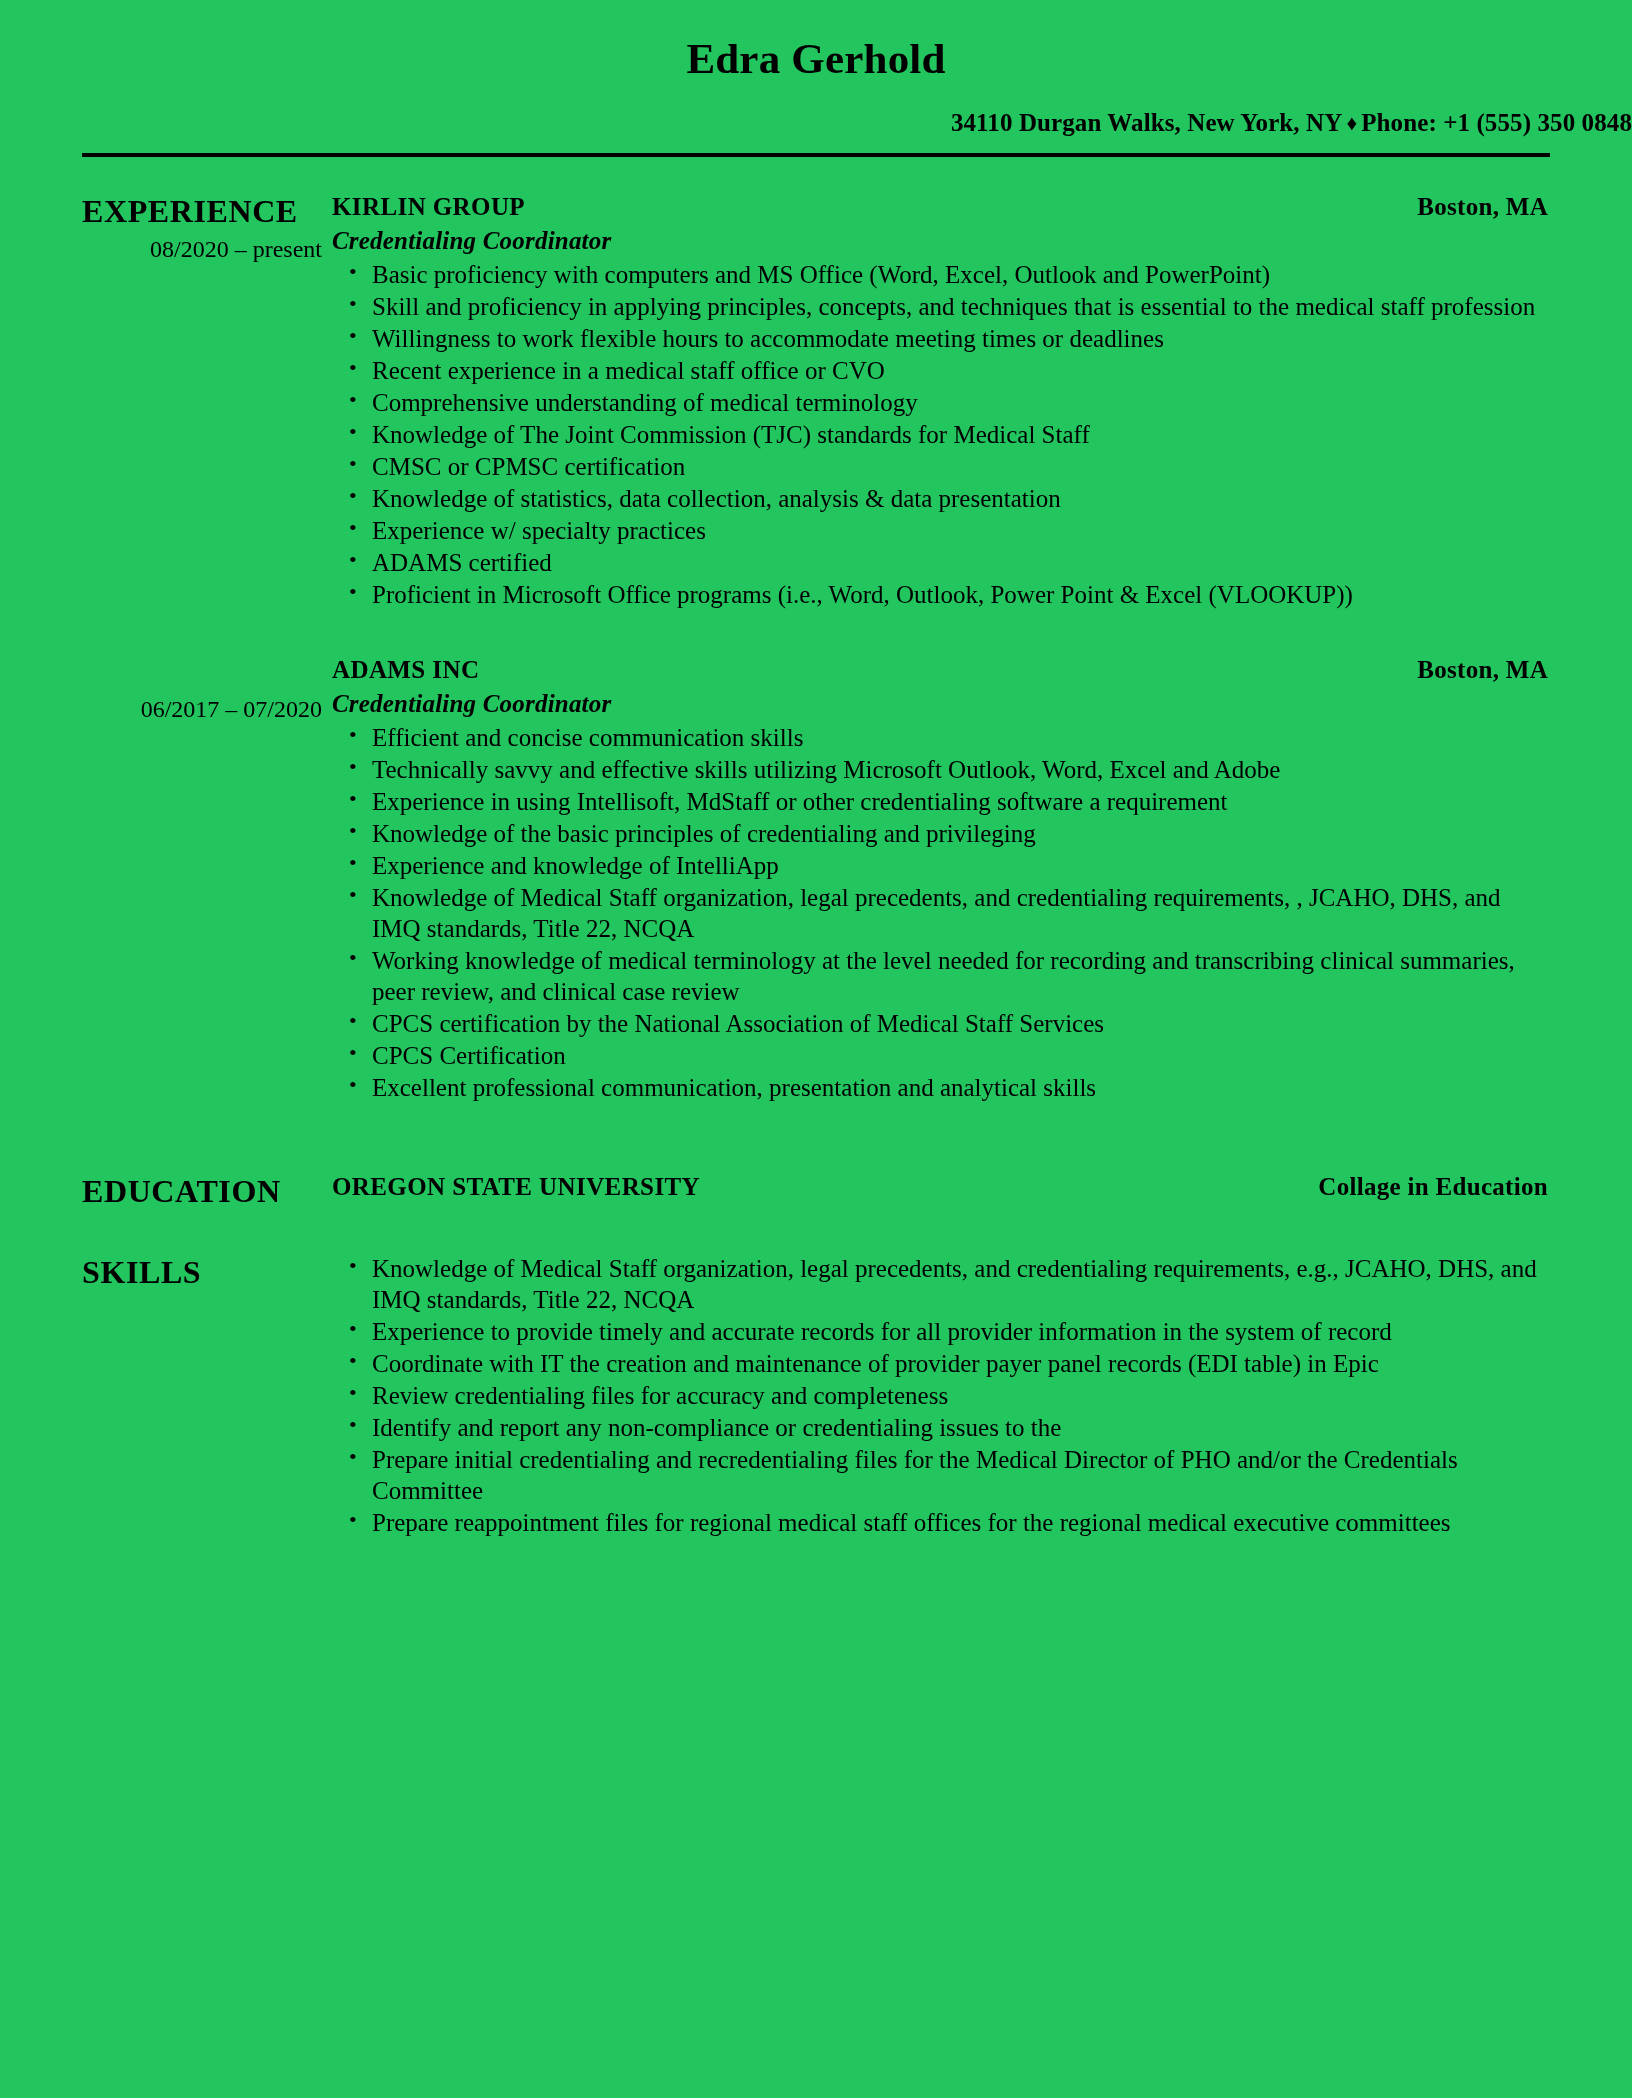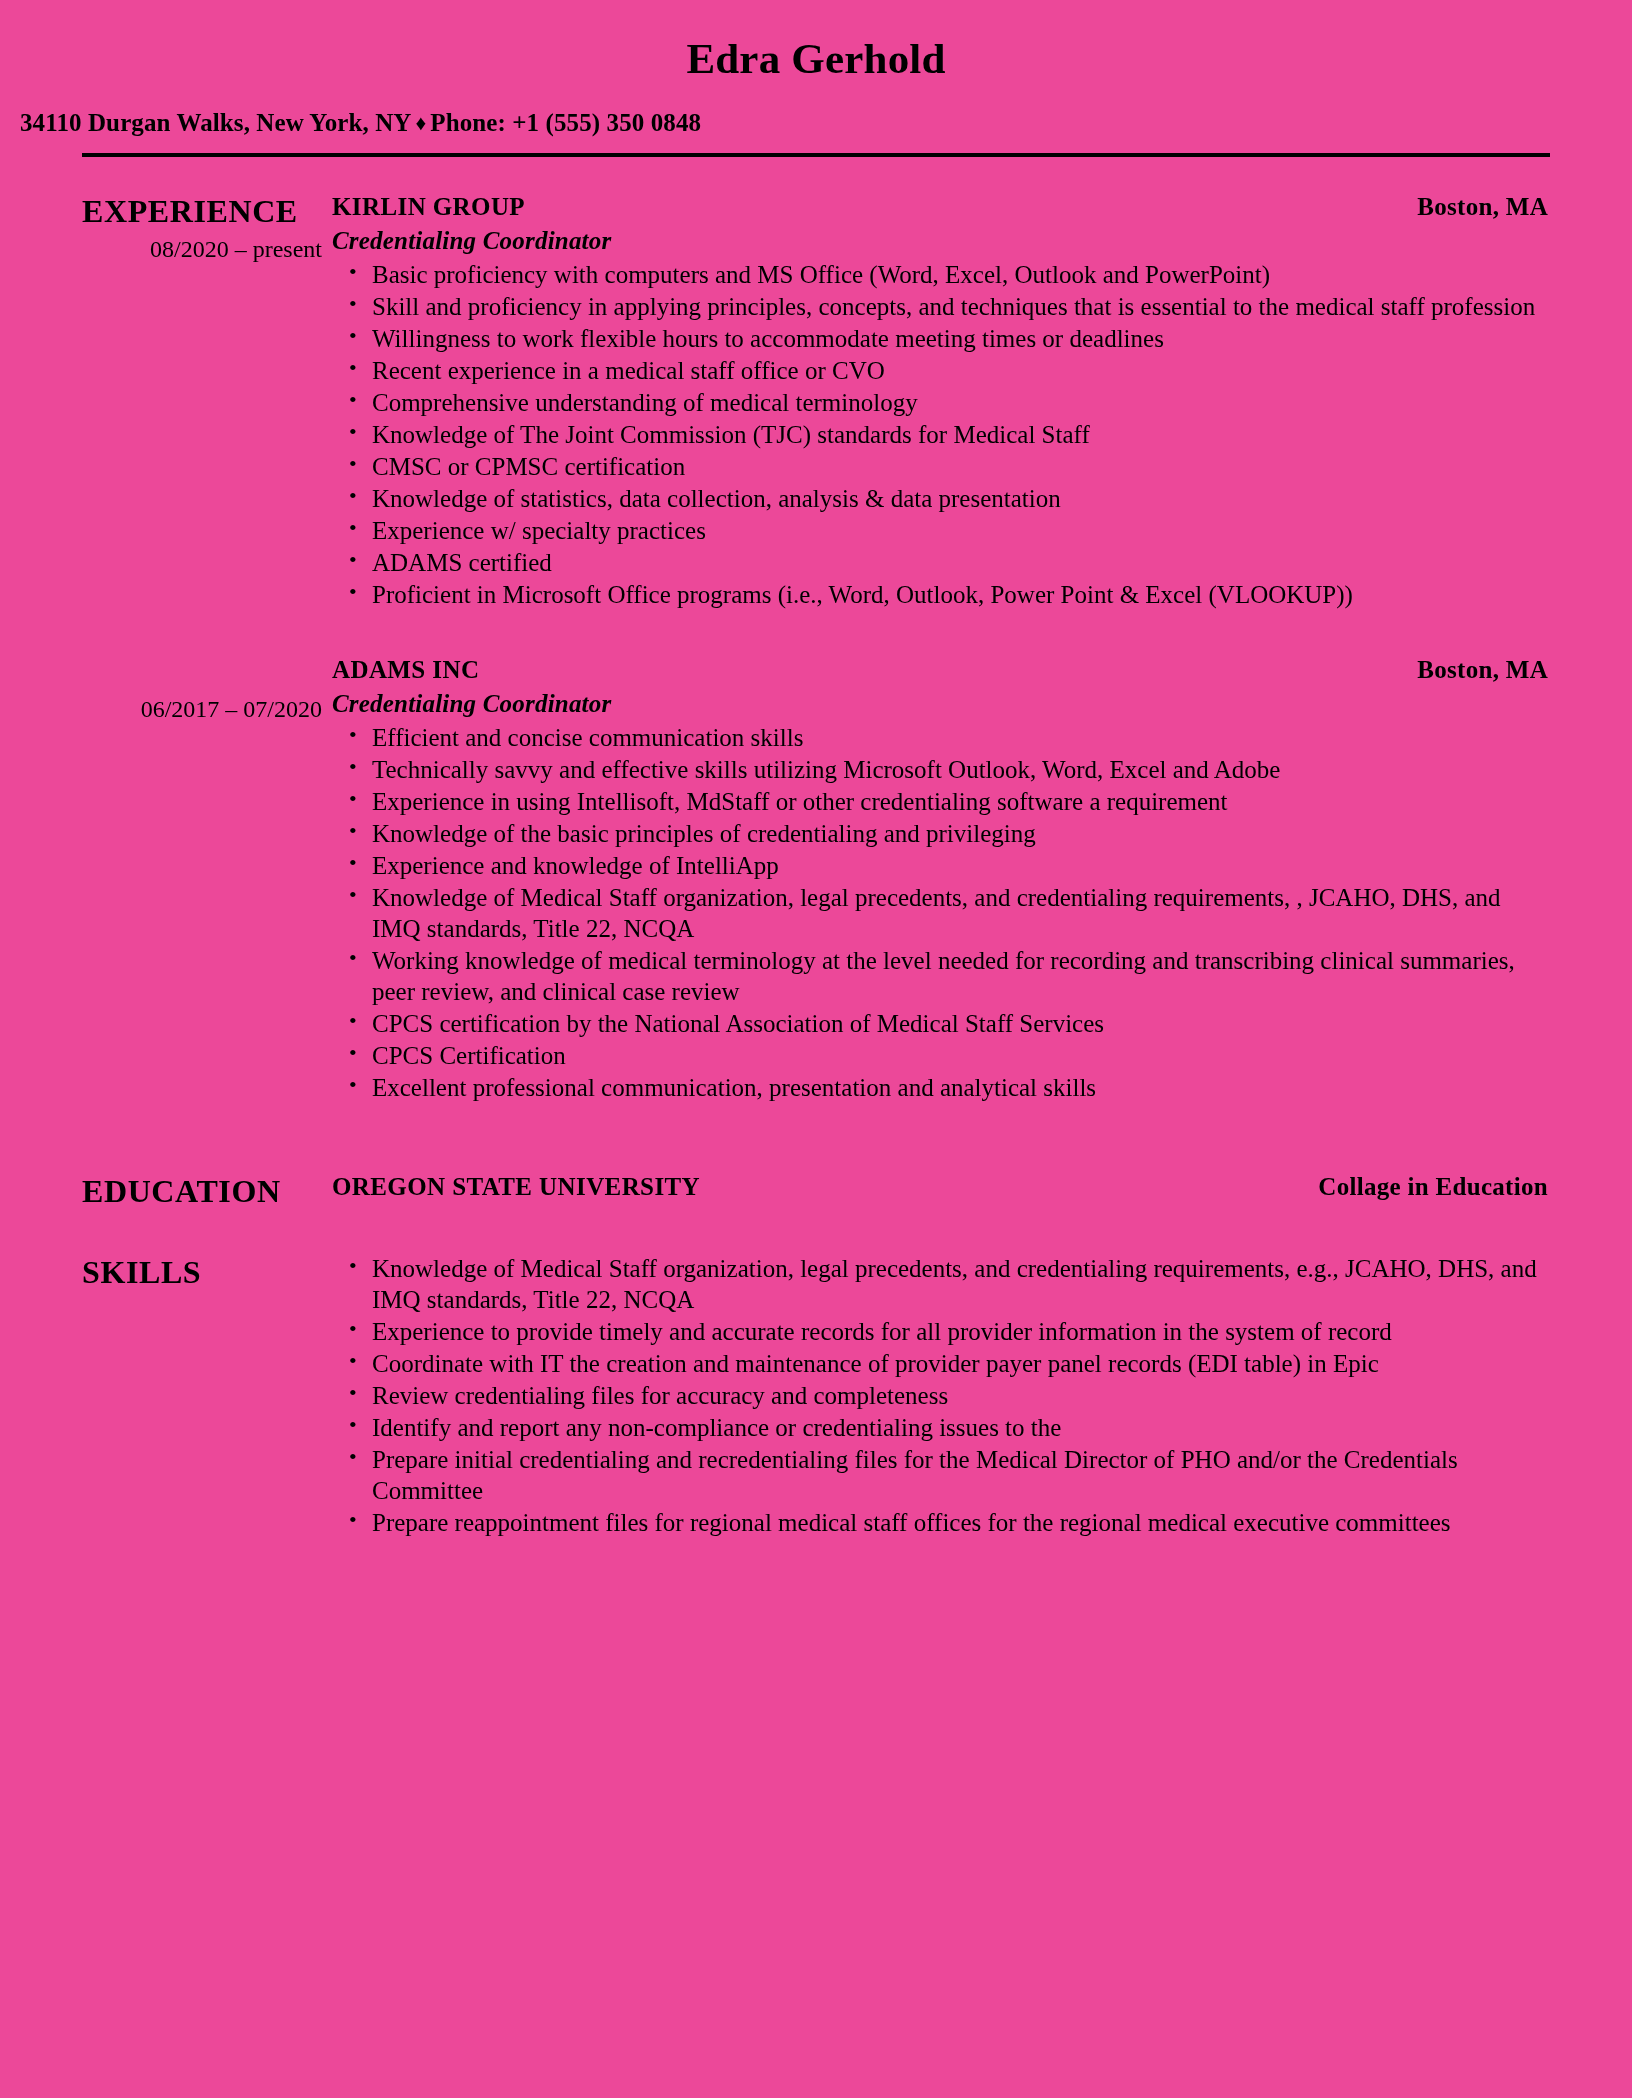--- a/index.html
+++ b/index.html
@@ -8,43 +8,42 @@
     background: #ffffff;
   }
   body {
     font-family: "Liberation Serif", "DejaVu Serif", serif;
     color: #000000;
   }
   .page {
     position: relative;
     width: 1632px;
     height: 2098px;
-    background: #ec4899;
+    background: #22c55e;
     box-sizing: border-box;
     overflow: hidden;
   }
 
   
   .header {
     padding-top: 34px;
   }
   .cand-name {
     text-align: center;
     font-size: 43px;
     font-weight: bold;
     line-height: 1.15;
     letter-spacing: 0.2px;
   }
   .contact-line {
-    text-align: left;
+    text-align: right;
     font-size: 25px;
     font-weight: bold;
     margin-top: 26px;
     letter-spacing: 0.1px;
-    padding-left: 20px;
   }
   .contact-line .sep {
     font-size: 21px;
     vertical-align: 1px;
     padding: 0 4px;
   }
   .rule {
     height: 4px;
     background: #000000;
     margin: 16px 82px 0 82px;

